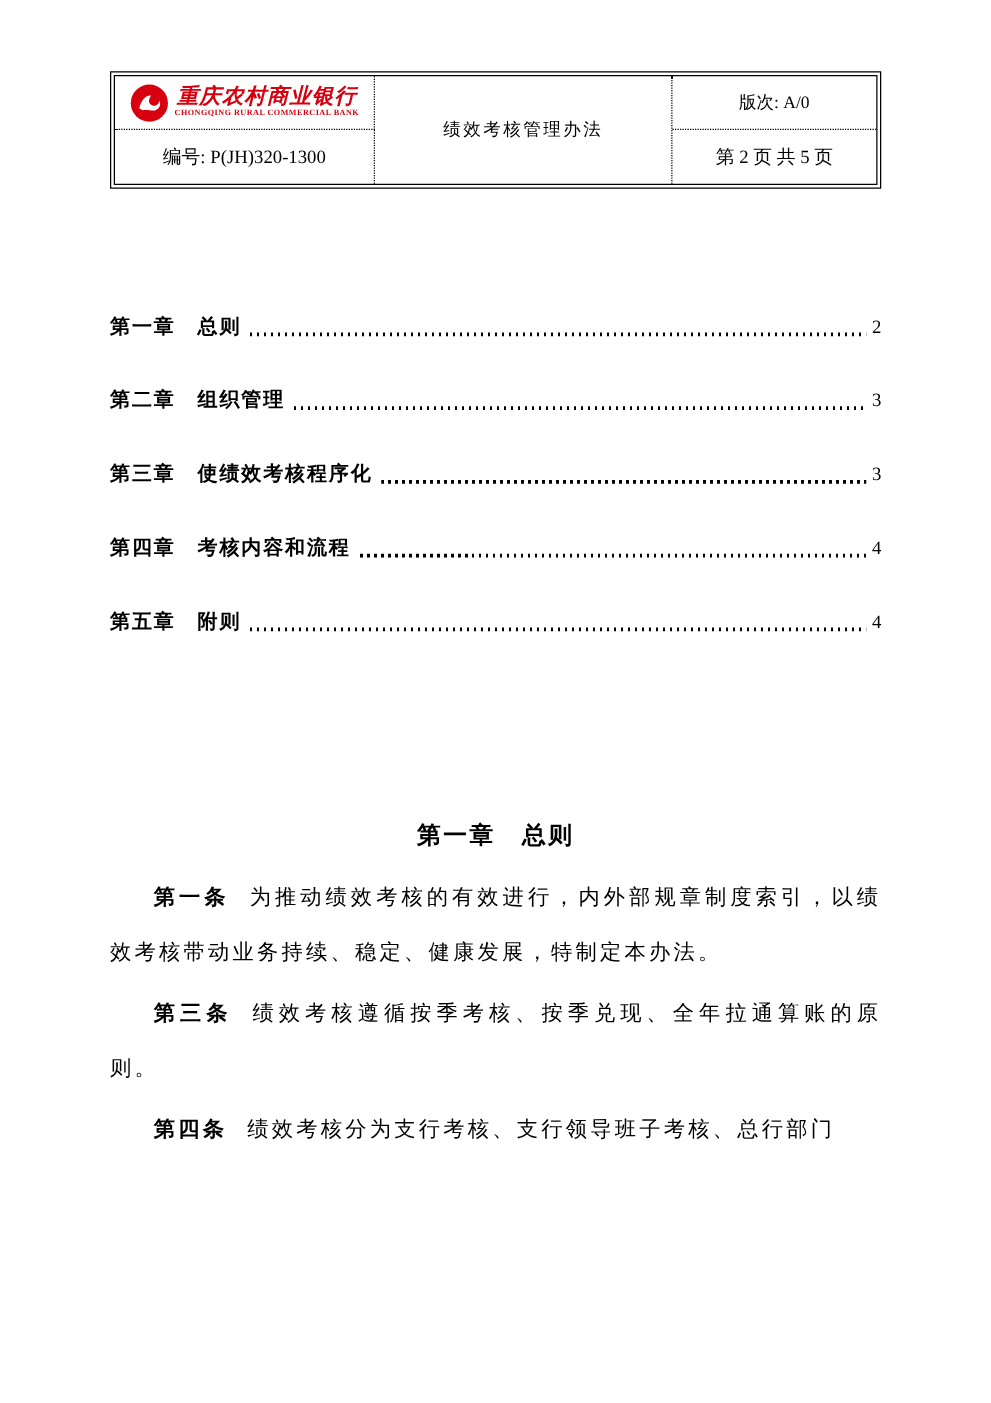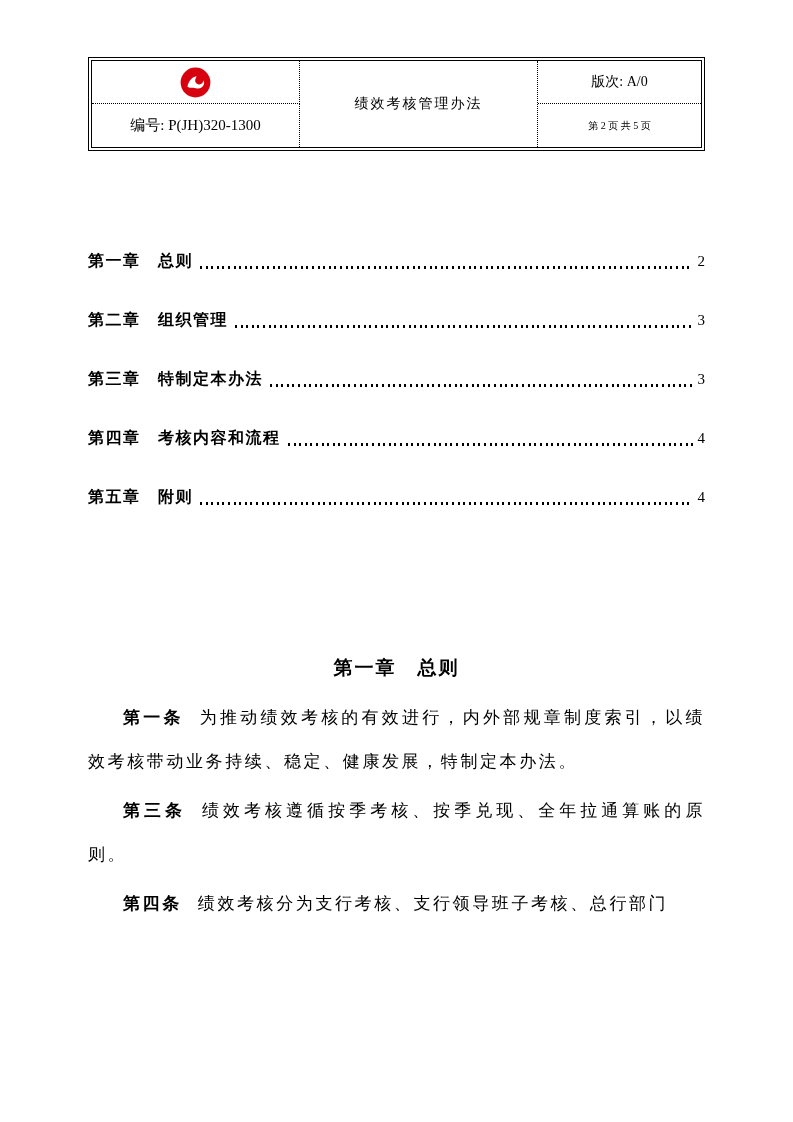--- a/index.html
+++ b/index.html
@@ -41,21 +41,21 @@
   .version-cell {
     grid-column: 3; grid-row: 1;
     border-bottom: 1px dotted #000;
     font-size: 14px;
   }
   .number-cell {
     grid-column: 1; grid-row: 2;
     border-right: 1px dotted #000;
     font-size: 15px;
   }
-  .page-cell { grid-column: 3; grid-row: 2; font-size: 10px; }
+  .page-cell { grid-column: 3; grid-row: 2; font-size: 15px; }
 
   .logo-mark { width: 31px; height: 31px; flex: 0 0 auto; display: block; }
   .logo-text { display: flex; flex-direction: column; align-items: center; }
   .logo-cn {
     font-size: 17px;
     font-weight: bold;
     font-style: italic;
     letter-spacing: 1px;
     line-height: 1.1;
   }
@@ -124,20 +124,24 @@
 <div class="page">
 
   <div class="hdr">
     <div class="cell logo-cell">
       <span class="logo-mark">
         <svg viewBox="0 0 100 100" width="31" height="31">
           <circle cx="50" cy="50" r="48" fill="#d7000f"></circle>
           <path d="M24 63 C29 40, 45 28, 54 31 C46 43, 48 52, 58 56 C68 59, 75 51, 76 43 C82 57, 72 71, 56 69 C42 67, 31 70, 24 63 Z" fill="#ffffff"></path>
         </svg>
       </span>
+      <span class="logo-text">
+        <span class="logo-cn" style="color:#d7000f">重庆农村商业银行</span>
+        <span class="logo-en" style="color:#d7000f">CHONGQING RURAL COMMERCIAL BANK</span>
+      </span>
     </div>
     <div class="cell title-cell">绩效考核管理办法</div>
     <div class="cell version-cell">版次: A/0</div>
     <div class="cell number-cell">编号: P(JH)320-1300</div>
     <div class="cell page-cell">第 2 页 共 5 页</div>
   </div>
 
   <div class="toc">
 
       <div class="toc-entry">
@@ -146,21 +150,21 @@
         <span class="toc-page">2</span>
       </div>
 
       <div class="toc-entry">
         <span class="toc-label">第二章　组织管理</span>
         <span class="toc-leader"></span>
         <span class="toc-page">3</span>
       </div>
 
       <div class="toc-entry">
-        <span class="toc-label">第三章　特制定本办法</span>
+        <span class="toc-label">第三章　使绩效考核程序化</span>
         <span class="toc-leader"></span>
         <span class="toc-page">3</span>
       </div>
 
       <div class="toc-entry">
         <span class="toc-label">第四章　考核内容和流程</span>
         <span class="toc-leader"></span>
         <span class="toc-page">4</span>
       </div>
 

